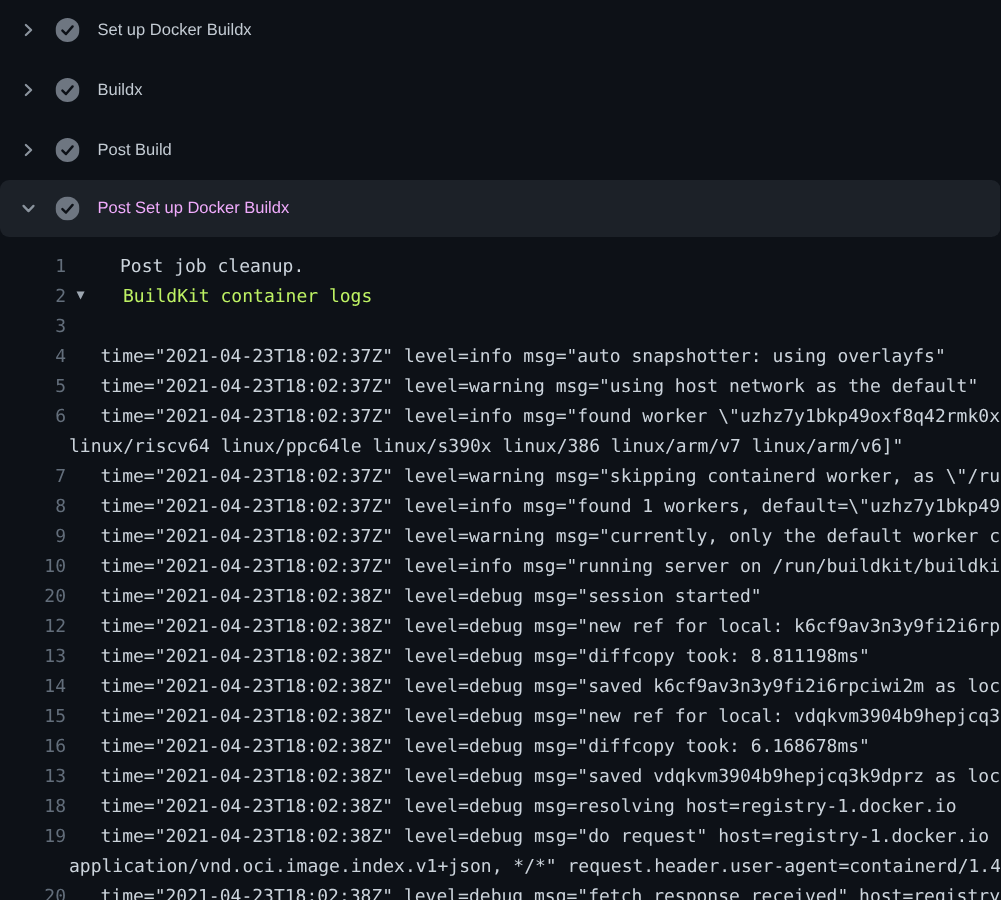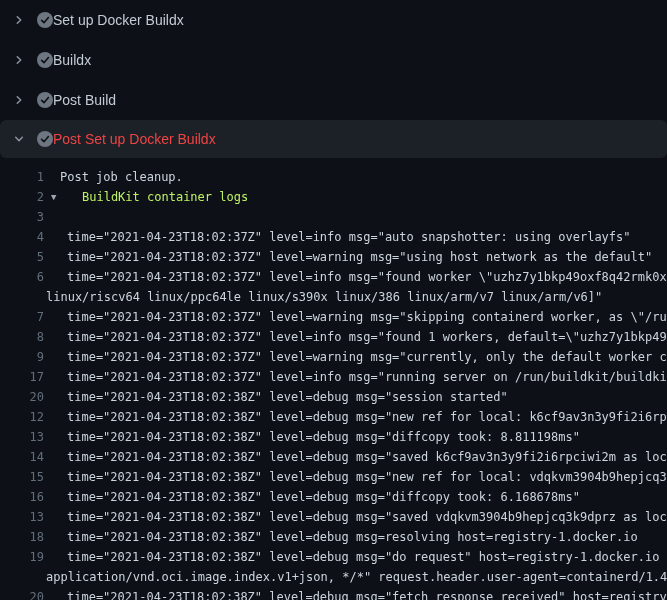--- a/index.html
+++ b/index.html
@@ -10,35 +10,35 @@
   
   .steps{width:667px;}
   .step{height:40px;display:flex;align-items:center;padding-left:12px;
         box-sizing:border-box;cursor:pointer;}
   .step .chev{width:14px;height:16px;display:flex;align-items:center;
         justify-content:center;flex-shrink:0;}
   .step .chev svg{display:block;}
   .step.expanded .chev svg{transform:rotate(90deg);}
   .step .check{width:16px;height:16px;margin-left:11px;flex-shrink:0;}
   .step .check svg{display:block;}
-  .step .label{font-size:14px;color:#c3cbd3;}
+  .step .label{margin-left:12px;font-size:11px;color:#c3cbd3;}
   .step.expanded{background:#1c2128;border-radius:6px;height:38px;}
-  .step.expanded .label{color:#ef4444;}
+  .step.expanded .label{color:#f0abfc;}
 
   
   .log{padding-top:9px;font-family:"DejaVu Sans Mono","Liberation Mono",monospace;
        font-size:12px;line-height:20px;color:#ccd4dc;width:667px;overflow:hidden;}
   .row{display:flex;height:20px;white-space:pre;overflow:hidden;}
   .row .num{width:44px;flex-shrink:0;text-align:right;color:#636e7b;
        user-select:none;}
   .row .caret{display:none;color:#9da7b1;font-size:9px;line-height:20px;
        margin-left:7px;width:10px;flex-shrink:0;cursor:pointer;}
   .row.kind-group .caret{display:inline-block;}
   .row .text{overflow:hidden;}
-  .row.kind-top .text{margin-left:16px;}
+  .row.kind-top .text{margin-left:36px;}
   .row.kind-group .text{margin-left:21px;color:#bef264;}
   .row.kind-content .text{margin-left:23px;}
   .row.kind-command .text{margin-left:23px;color:#3b7dd8;}
   .row.kind-cont .text{margin-left:2px;}
 </style>
 </head>
 <body>
 
 <div class="viewer">
   <div class="steps" id="steps">
@@ -156,21 +156,21 @@
     <span class="text">time="2021-04-23T18:02:37Z" level=info msg="found 1 workers, default=\"uzhz7y1bkp49oxf"</span>
   </div>
 
   <div class="row kind-content">
     <span class="num">9</span>
     
     <span class="text">time="2021-04-23T18:02:37Z" level=warning msg="currently, only the default worker can b</span>
   </div>
 
   <div class="row kind-content">
-    <span class="num">17</span>
+    <span class="num">10</span>
     
     <span class="text">time="2021-04-23T18:02:37Z" level=info msg="running server on /run/buildkit/buildkitd.s</span>
   </div>
 
   <div class="row kind-content">
     <span class="num">20</span>
     
     <span class="text">time="2021-04-23T18:02:38Z" level=debug msg="session started"</span>
   </div>
 

